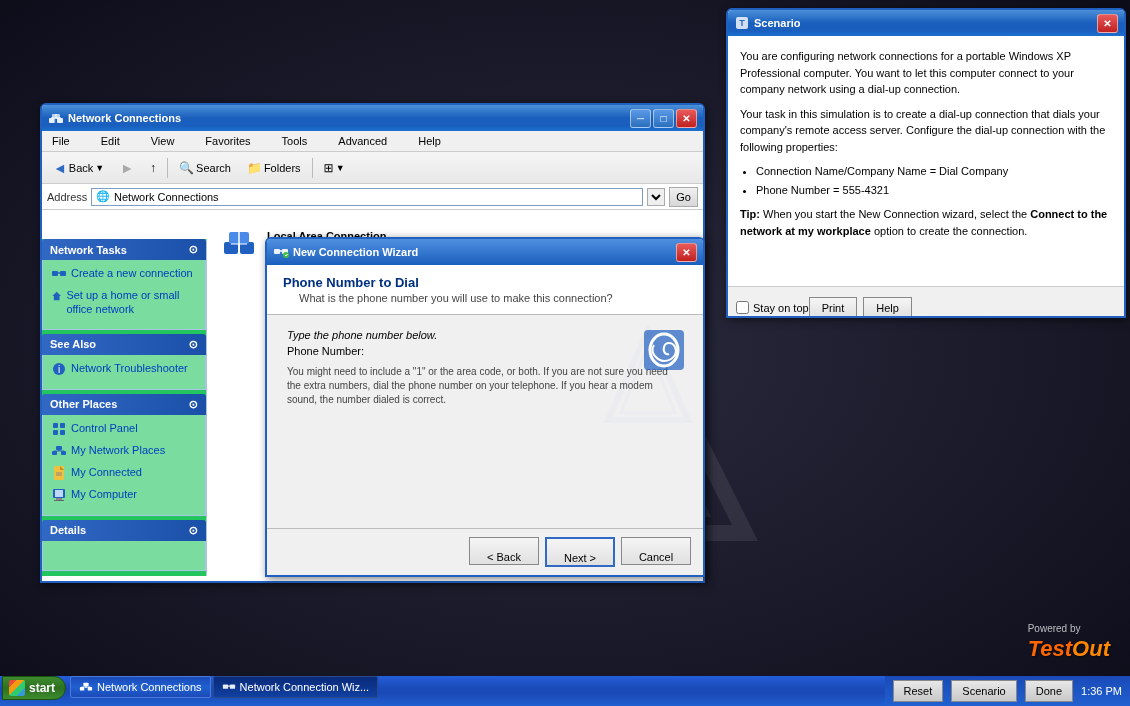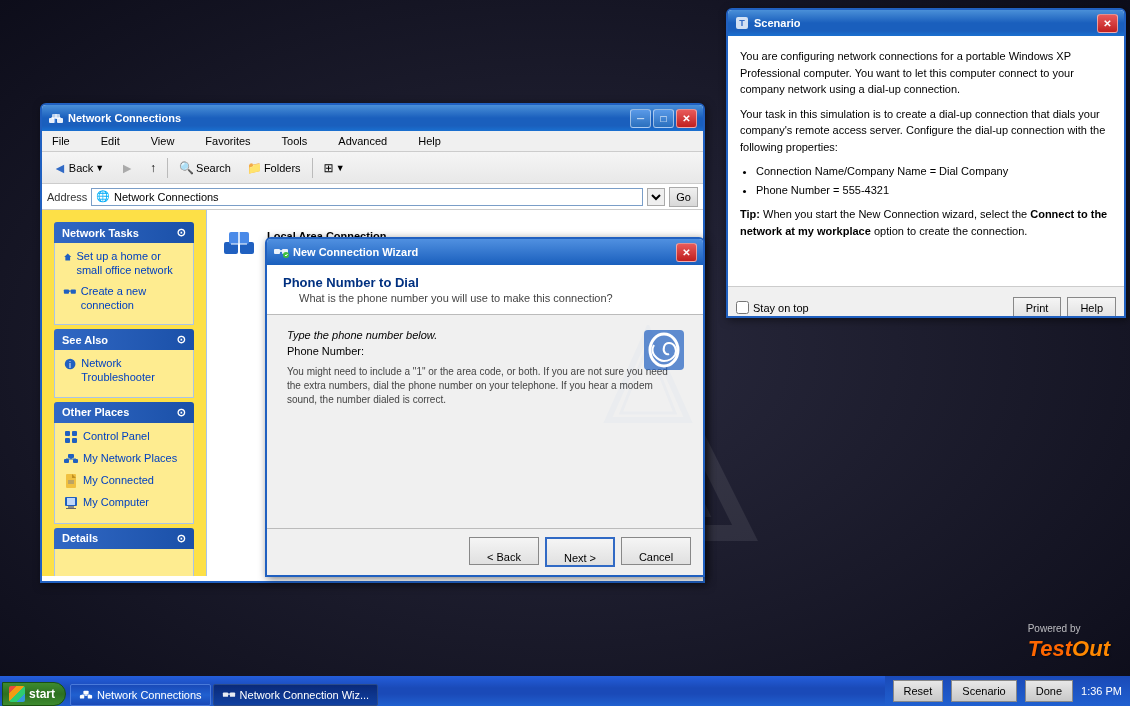--- a/index.html
+++ b/index.html
@@ -28,21 +28,21 @@
       height: 400px;
     }
 
     
     .taskbar {
       position: absolute;
       bottom: 0; left: 0; right: 0;
       height: 30px;
       background: linear-gradient(to bottom, #245edb 0%, #1a4ab8 40%, #1a4ab8 60%, #2060d0 100%);
       display: flex;
-      align-items: flex-end;
+      align-items: flex-start;
       z-index: 1000;
     }
     .start-btn {
       display: flex;
       align-items: center;
       gap: 4px;
       background: linear-gradient(to bottom, #3d8b2f 0%, #2d7020 50%, #3d8b2f 100%);
       border: 1px solid #1a5010;
       border-radius: 0 12px 12px 0;
       padding: 2px 10px 2px 6px;
@@ -211,24 +211,25 @@
       gap: 4px;
     }
 
     .window-content {
       display: flex;
       height: calc(100% - 110px);
     }
 
     .left-panel {
       width: 165px;
-      background: #fde047;
+      background: #22c55e;
       border-right: 1px solid #aac4e8;
       overflow-y: auto;
-      padding: 12px;
+      padding: 0;
+      margin-top: 29px;
     }
 
     .panel-section {
       margin-bottom: 4px;
     }
     .panel-section-header {
       background: linear-gradient(to right, #3168c4, #1a50a8);
       color: white;
       padding: 4px 8px;
       font-size: 11px;
@@ -394,21 +395,21 @@
     }
     .scenario-body .tip-label {
       font-weight: bold;
     }
     .scenario-body .bold-text {
       font-weight: bold;
     }
     .scenario-footer {
       display: flex;
       align-items: center;
-      justify-content: space-between;
+      justify-content: flex-start;
       padding: 20px 8px;
       border-top: 1px solid #ccc;
       background: #f0f0f0;
       height: 42px;
     }
     .scenario-footer-right {
       display: flex;
       gap: 6px;
     }
     .scenario-footer-btn {
@@ -542,31 +543,31 @@
     <div class="left-panel">
 
       <div class="panel-section">
         <div class="panel-section-header">
           <span>Network Tasks</span>
           <span>⊙</span>
         </div>
         <div class="panel-section-body">
           <div class="panel-link">
             <svg width="16" height="16" viewBox="0 0 16 16">
-              <polygon points="8,2 14,8 12,8 12,14 4,14 4,8 2,8" fill="#2060c0"></polygon>
-            </svg>
-            <span>Set up a home or small office network</span>
-          </div>
-          <div class="panel-link">
-            <svg width="16" height="16" viewBox="0 0 16 16">
               <rect x="1" y="5" width="6" height="5" fill="#2060c0" rx="1"></rect>
               <rect x="9" y="5" width="6" height="5" fill="#2060c0" rx="1"></rect>
               <line x1="7" y1="7" x2="9" y2="7" stroke="#2060c0" stroke-width="1.5"></line>
             </svg>
             <span>Create a new connection</span>
+          </div>
+          <div class="panel-link">
+            <svg width="16" height="16" viewBox="0 0 16 16">
+              <polygon points="8,2 14,8 12,8 12,14 4,14 4,8 2,8" fill="#2060c0"></polygon>
+            </svg>
+            <span>Set up a home or small office network</span>
           </div>
         </div>
       </div>
 
       <div class="panel-section">
         <div class="panel-section-header">
           <span>See Also</span>
           <span>⊙</span>
         </div>
         <div class="panel-section-body">

